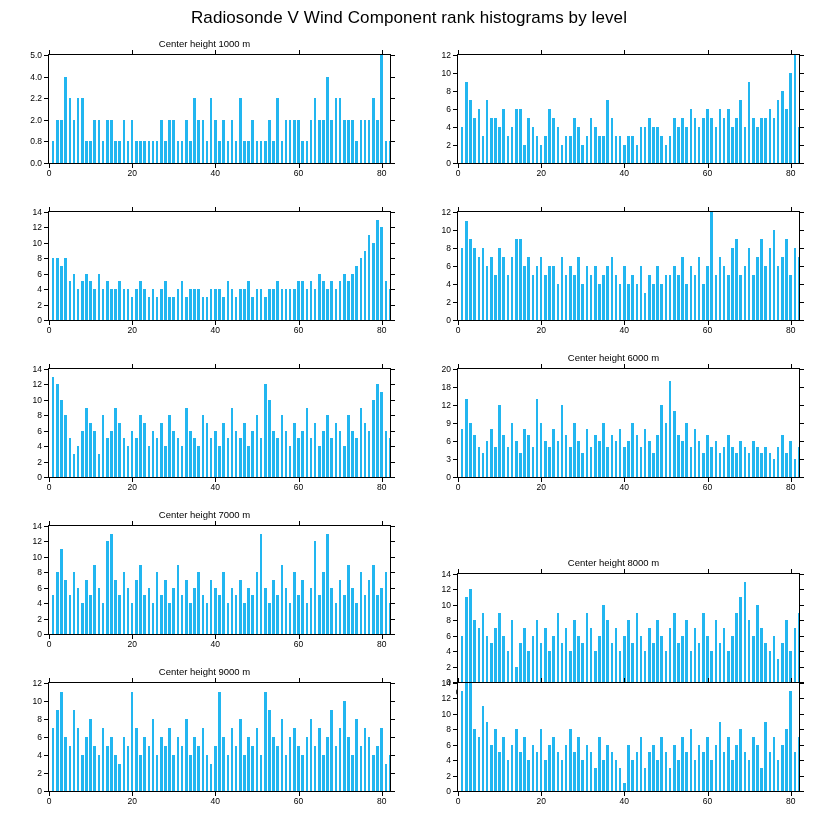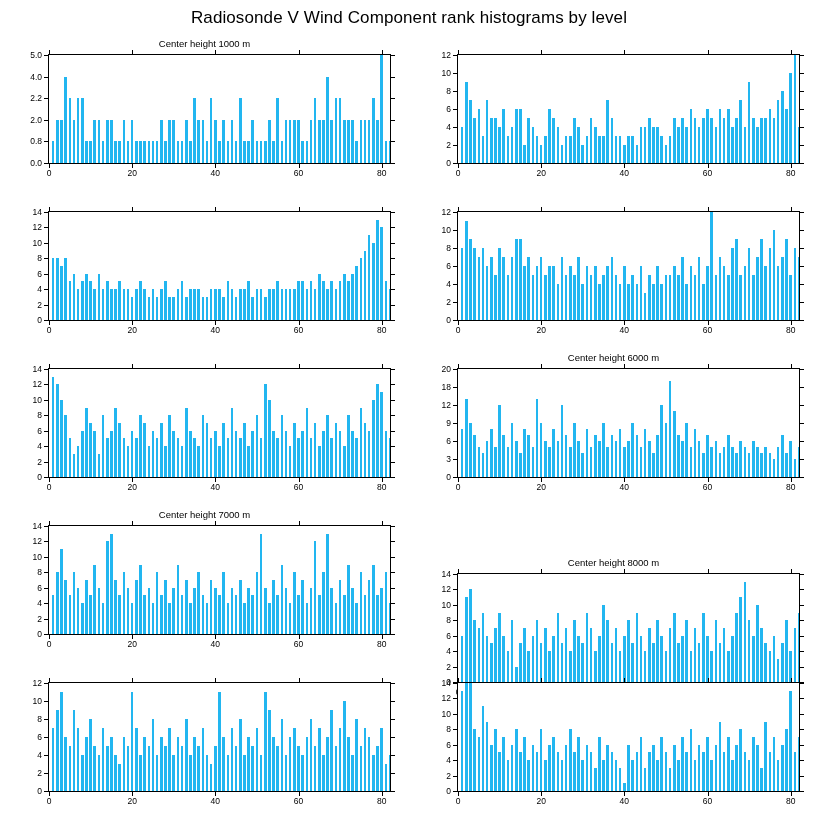--- a/index.html
+++ b/index.html
@@ -1175,20 +1175,21 @@
           <div class="ytick-mark" style="top: 93.5714px; left: 0px; width: 4px;"></div>
           <div class="ytick-mark" style="top: 78.1429px; left: 0px; width: 4px;"></div>
           <div class="ytick-mark" style="top: 62.7143px; left: 0px; width: 4px;"></div>
           <div class="ytick-mark" style="top: 47.2857px; left: 0px; width: 4px;"></div>
           <div class="ytick-mark" style="top: 31.8571px; left: 0px; width: 4px;"></div>
           <div class="ytick-mark" style="top: 16.4286px; left: 0px; width: 4px;"></div>
           <div class="ytick-mark" style="top: 1px; left: 0px; width: 4px;"></div>
         </div>
       </div>
       <div class="panel" style="left: 0px; top: 628px; width: 409px; height: 157px;">
+        <div class="panel-title">Center height 9000 m</div>
         <div class="plotbox" style="left: 48px; top: 16px; width: 343px; height: 110px;">
           <div class="bars">
             <div class="bar" style="left: 2.86939px; width: 2.57829px; height: 63px; background: rgb(34, 182, 240);"></div>
             <div class="bar" style="left: 7.02793px; width: 2.57829px; height: 81px; background: rgb(34, 182, 240);"></div>
             <div class="bar" style="left: 11.1865px; width: 2.57829px; height: 99px; background: rgb(34, 182, 240);"></div>
             <div class="bar" style="left: 15.345px; width: 2.57829px; height: 54px; background: rgb(34, 182, 240);"></div>
             <div class="bar" style="left: 19.5035px; width: 2.57829px; height: 45px; background: rgb(34, 182, 240);"></div>
             <div class="bar" style="left: 23.6621px; width: 2.57829px; height: 81px; background: rgb(34, 182, 240);"></div>
             <div class="bar" style="left: 27.8206px; width: 2.57829px; height: 63px; background: rgb(34, 182, 240);"></div>
             <div class="bar" style="left: 31.9791px; width: 2.57829px; height: 36px; background: rgb(34, 182, 240);"></div>

